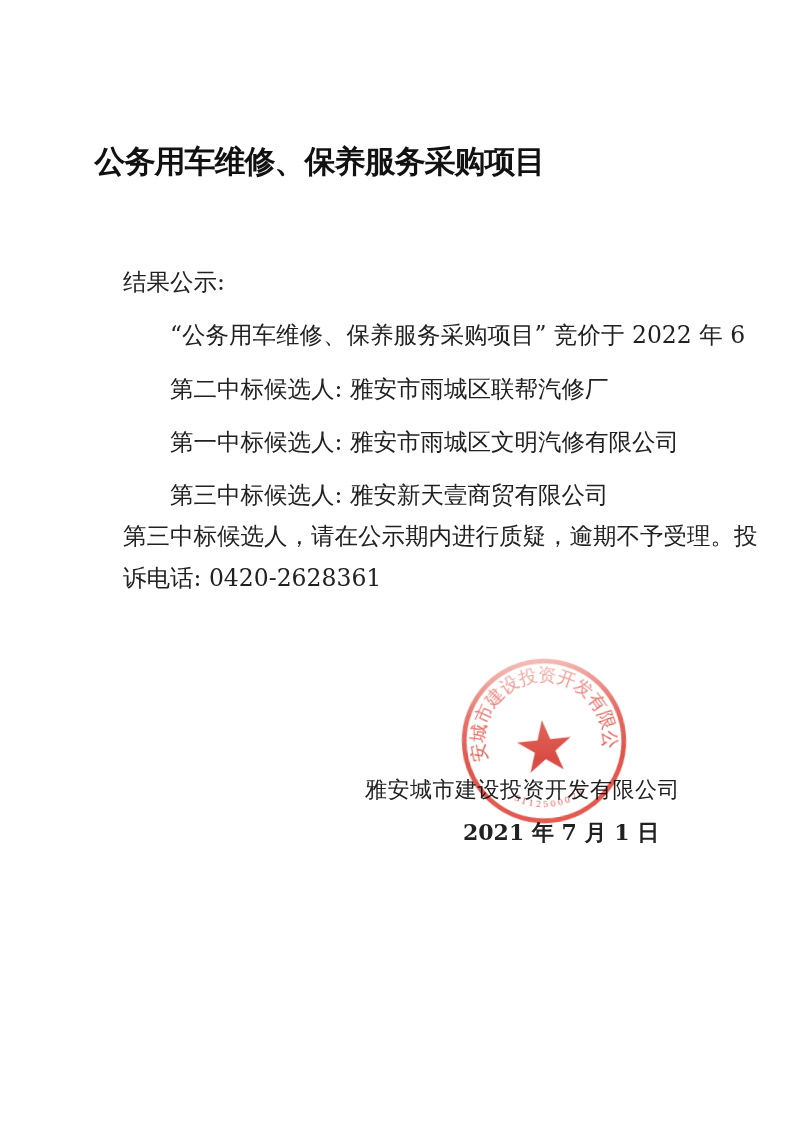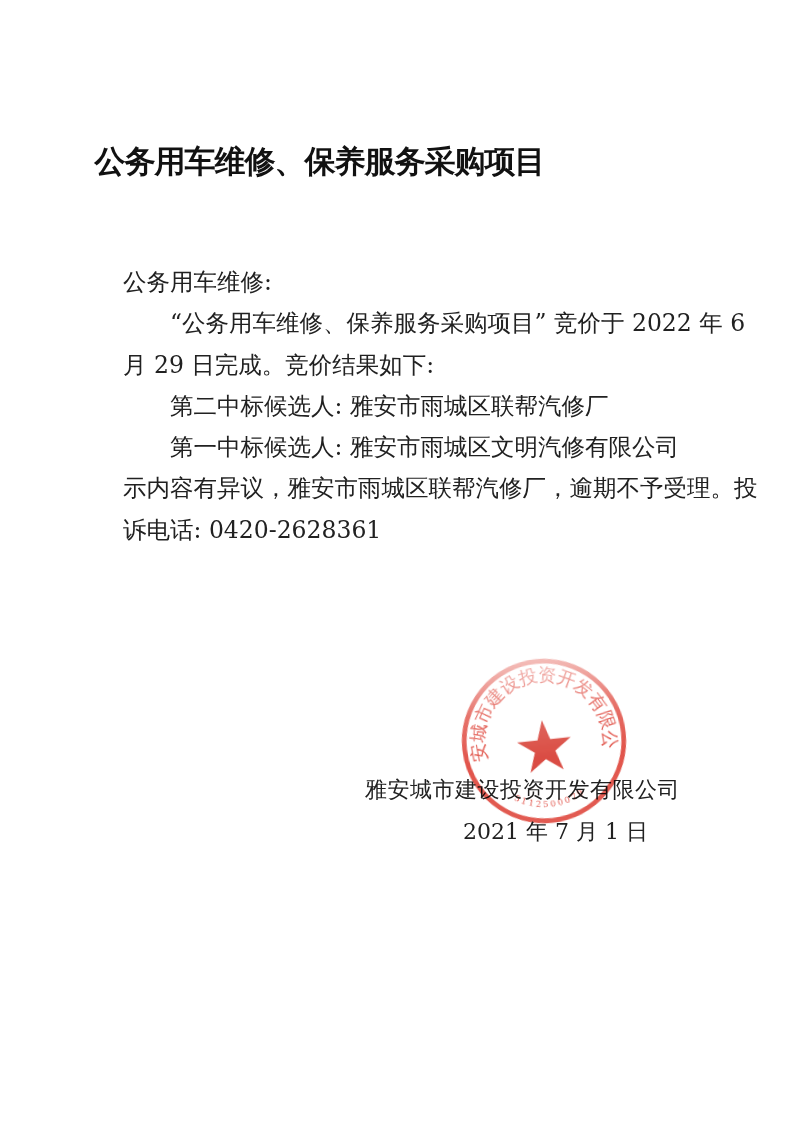--- a/index.html
+++ b/index.html
@@ -26,35 +26,36 @@
   }
   .doc-body {
     position: absolute;
     left: 123px; top: 262px; width: 586px;
     color: #212121;
     font-size: 23.5px;
     line-height: 41.3px;
     font-family: "DejaVu Serif", "Liberation Serif", serif;
   }
   .doc-body .line { white-space: nowrap; }
-  .doc-body .indent { text-indent: 2em; }
+  .doc-body .indent { text-indent: 2em; margin-top: 12px; }
   .signature-company {
     position: absolute;
     right: 120px; top: 777px;
     font-size: 22px; line-height: 26px;
     color: #212121;
     letter-spacing: 0.5px;
     white-space: nowrap;
   }
   .signature-date {
     position: absolute;
     left: 463px; top: 818px;
     font-size: 22px; line-height: 28px;
     color: #212121;
     white-space: nowrap;
+    font-weight: bold;
   }
   .seal {
     position: absolute;
     left: 439px; top: 636px;
     width: 210px; height: 210px;
     transform: rotate(-6deg);
     mix-blend-mode: multiply;
     opacity: 0.95;
     filter: blur(0.3px);
     -webkit-mask-image: linear-gradient(to bottom,
@@ -77,26 +78,26 @@
 </head>
 <body>
 
 <div class="page">
 
   <div class="doc-title">
     <div>公务用车维修、保养服务采购项目</div>
   </div>
 
   <div class="doc-body">
-    <div class="line">公务用车维修:</div>
+    <div class="line">结果公示:</div>
     <div class="line indent">“公务用车维修、保养服务采购项目” 竞价于 2022 年 6</div>
-    <div class="line">月 29 日完成。竞价结果如下:</div>
     <div class="line indent">第二中标候选人: 雅安市雨城区联帮汽修厂</div>
     <div class="line indent">第一中标候选人: 雅安市雨城区文明汽修有限公司</div>
-    <div class="line">示内容有异议，雅安市雨城区联帮汽修厂，逾期不予受理。投</div>
+    <div class="line indent">第三中标候选人: 雅安新天壹商贸有限公司</div>
+    <div class="line">第三中标候选人，请在公示期内进行质疑，逾期不予受理。投</div>
     <div class="line">诉电话: 0420-2628361</div>
   </div>
 
   <div class="signature-company">雅安城市建设投资开发有限公司</div>
   <div class="signature-date">2021 年 7 月 1 日</div>
 
   <svg class="seal" viewBox="0 0 200 200" aria-hidden="true">
     <defs>
       <path id="seal-name-arc" d="M 46.4 119.5 A 57 57 0 1 1 153.6 119.5" fill="none"></path>
       <path id="seal-code-arc" d="M 48.4 136.1 A 63 63 0 0 0 151.6 136.1" fill="none"></path>

